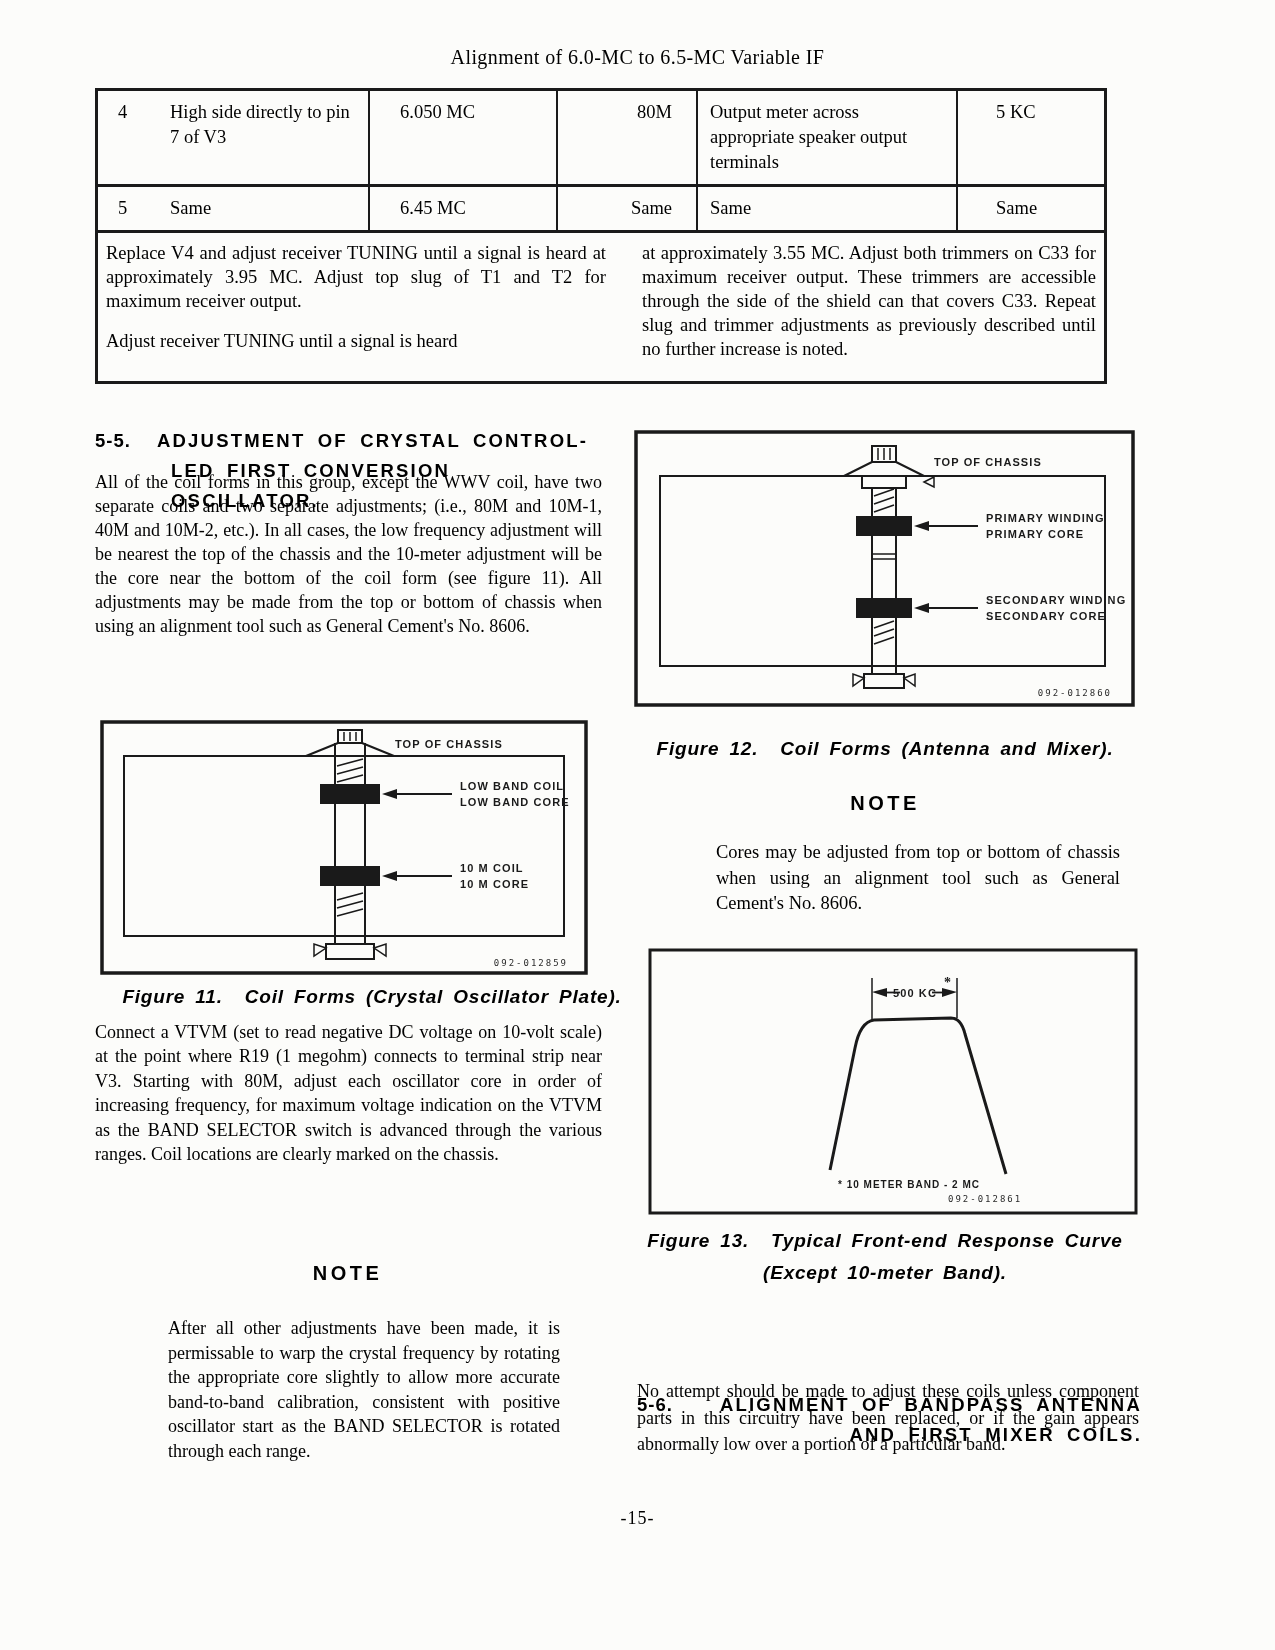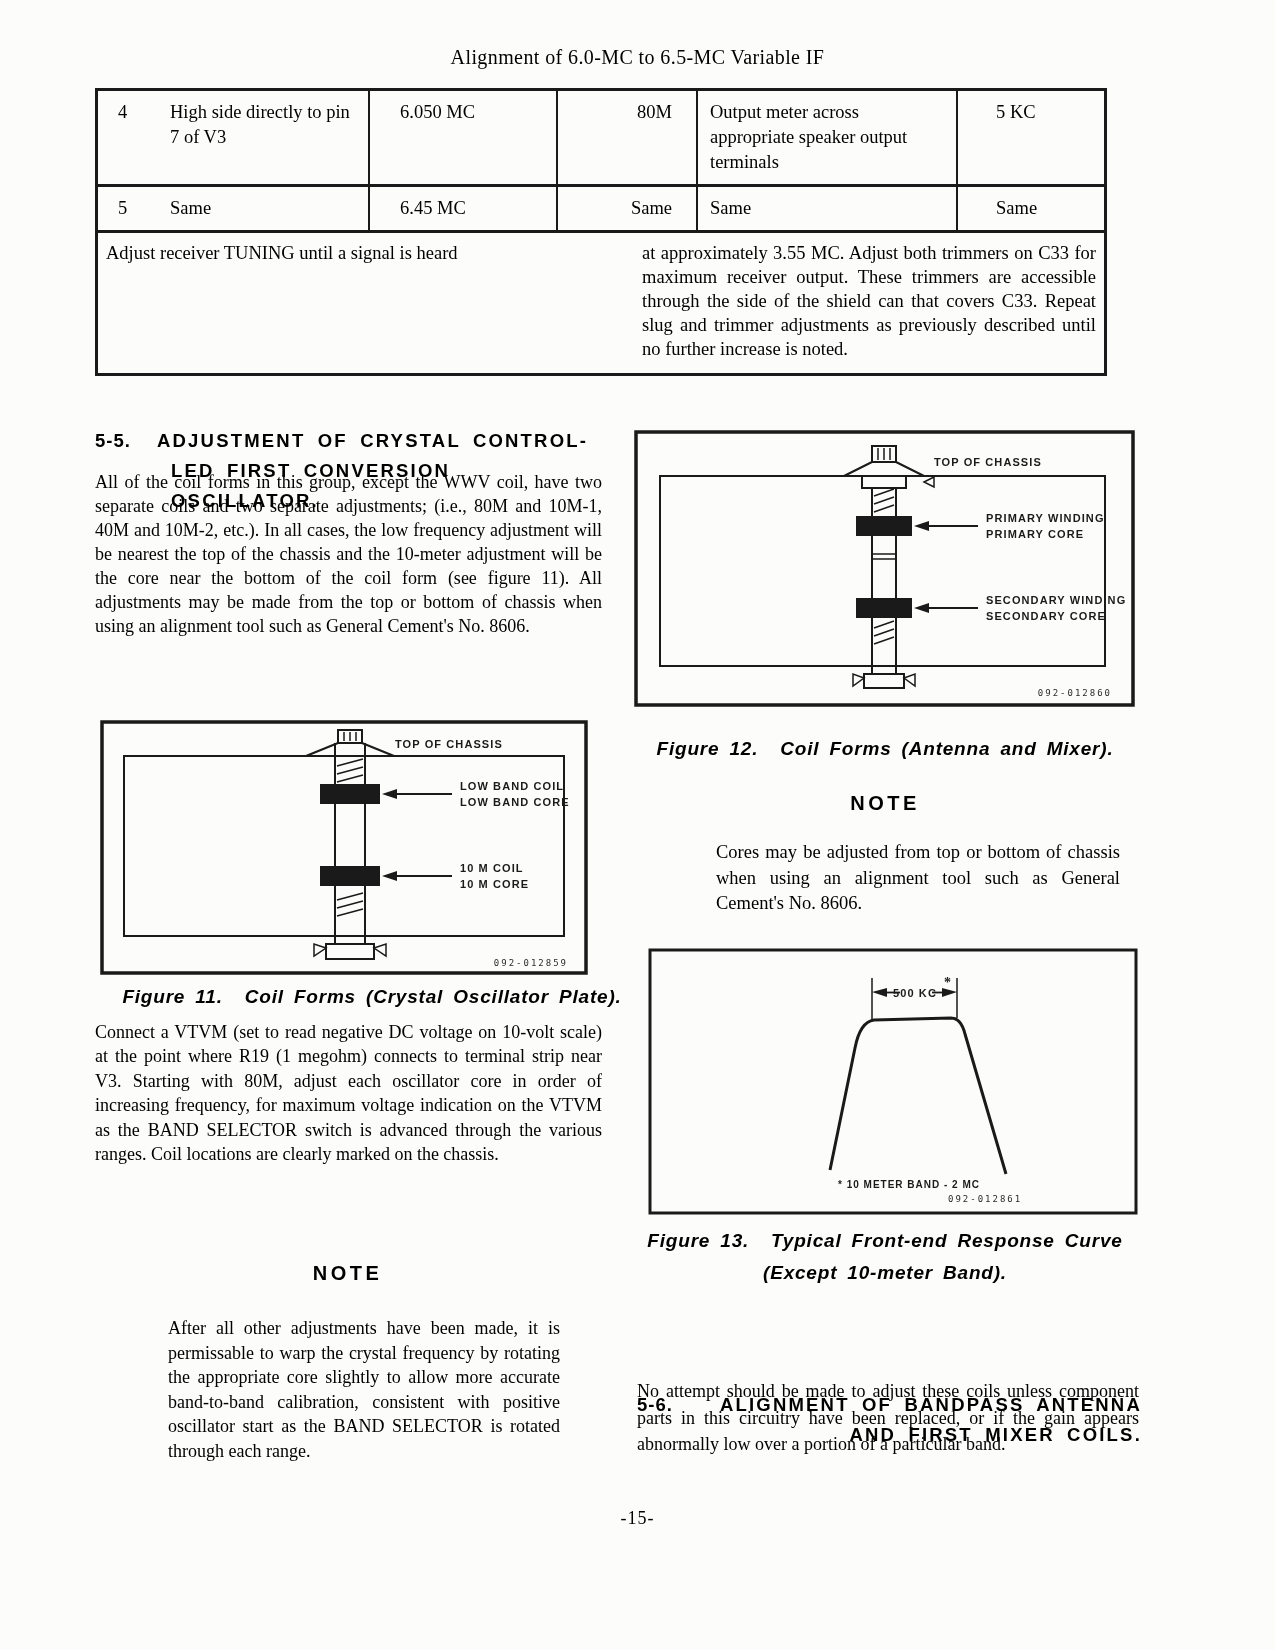--- a/index.html
+++ b/index.html
@@ -79,20 +79,21 @@
         <span class="stepnum">5</span>
         <span>Same</span>
       </div>
       <div class="td td-freq">6.45 MC</div>
       <div class="td td-band">Same</div>
       <div class="td">Same</div>
       <div class="td td-mod">Same</div>
     </div>
     <div class="tbl-footer">
       <div class="fl">
+        <p>Replace V4 and adjust receiver TUNING until a signal is heard at approximately 3.95 MC. Adjust top slug of T1 and T2 for maximum receiver output.</p>
         <p>Adjust receiver TUNING until a signal is heard</p>
       </div>
       <div class="fr">
         <p>at approximately 3.55 MC. Adjust both trimmers on C33 for maximum receiver output. These trimmers are accessible through the side of the shield can that covers C33. Repeat slug and trimmer adjustments as previously described until no further increase is noted.</p>
       </div>
     </div>
   </div>
 
   <div class="abs sec-head" style="left:95px;top:426px;width:505px;">
     <span class="num">5-5.</span>

